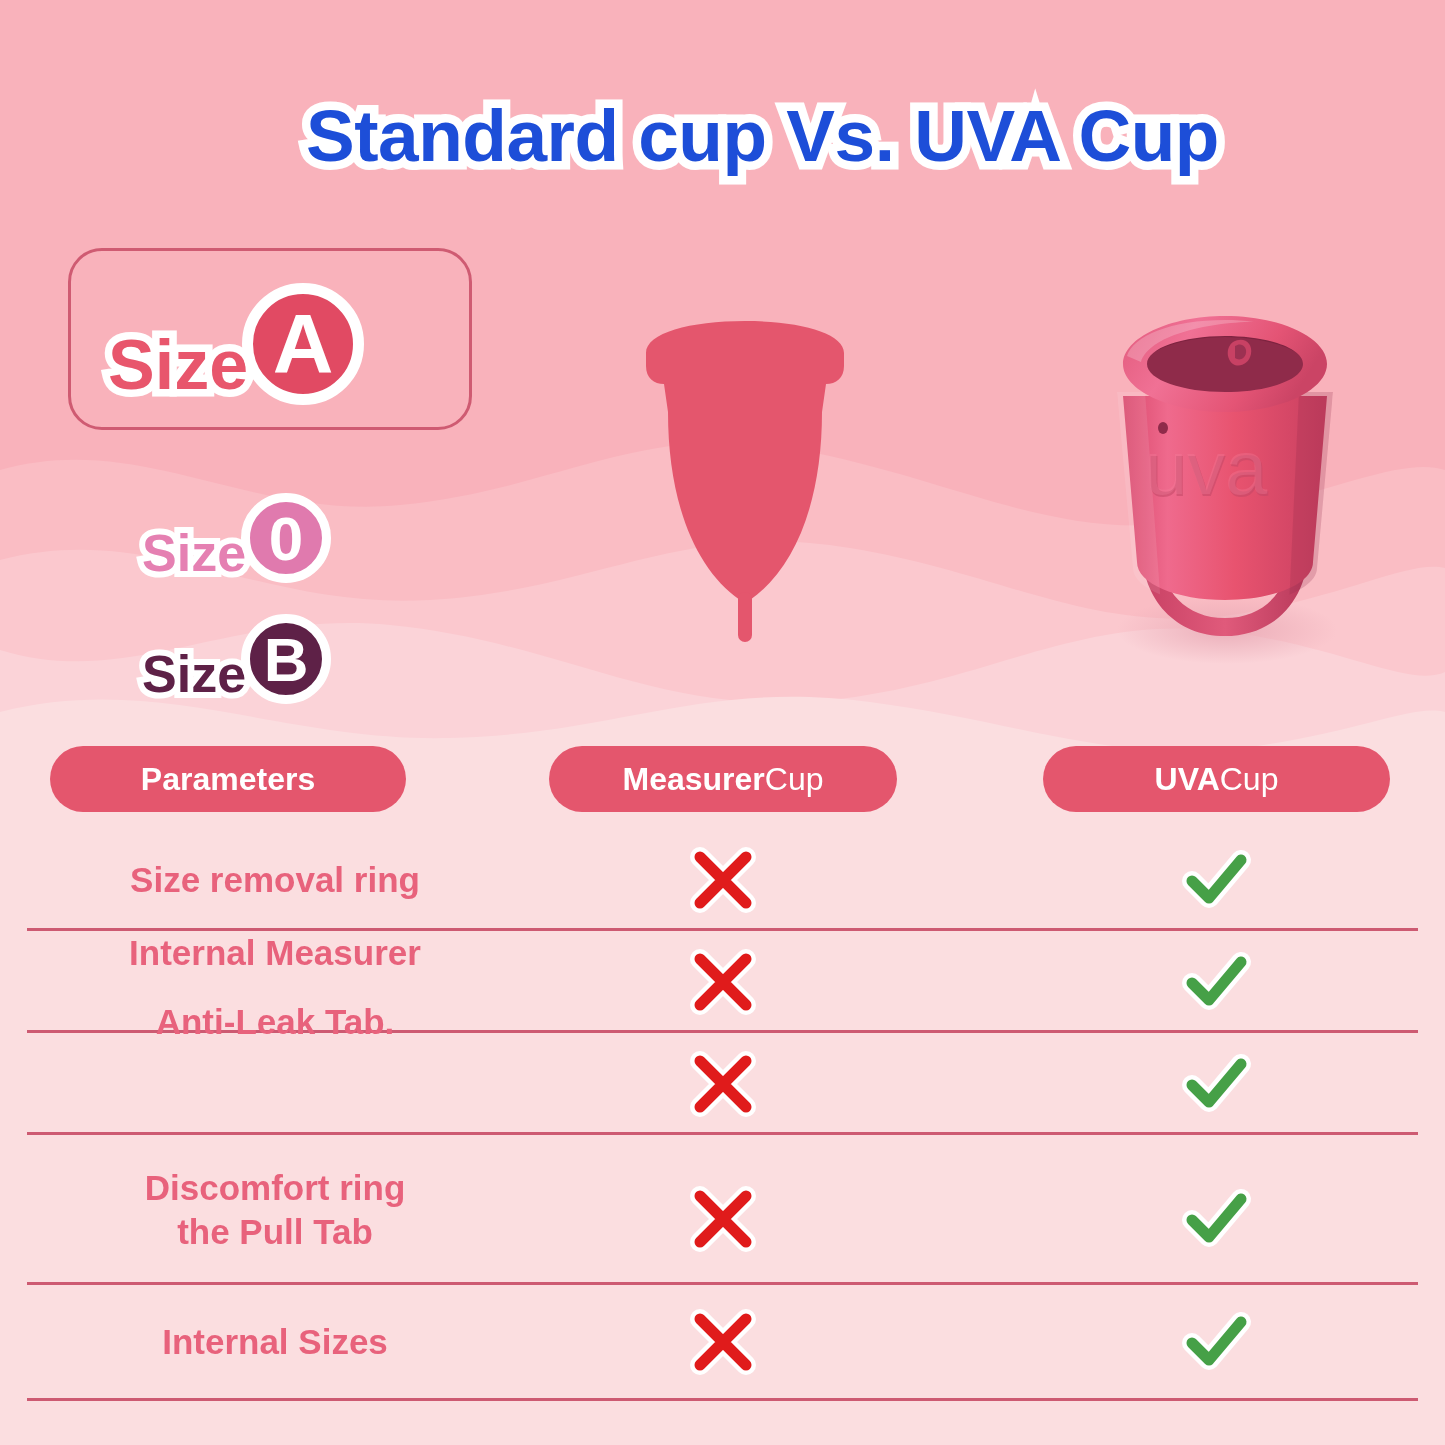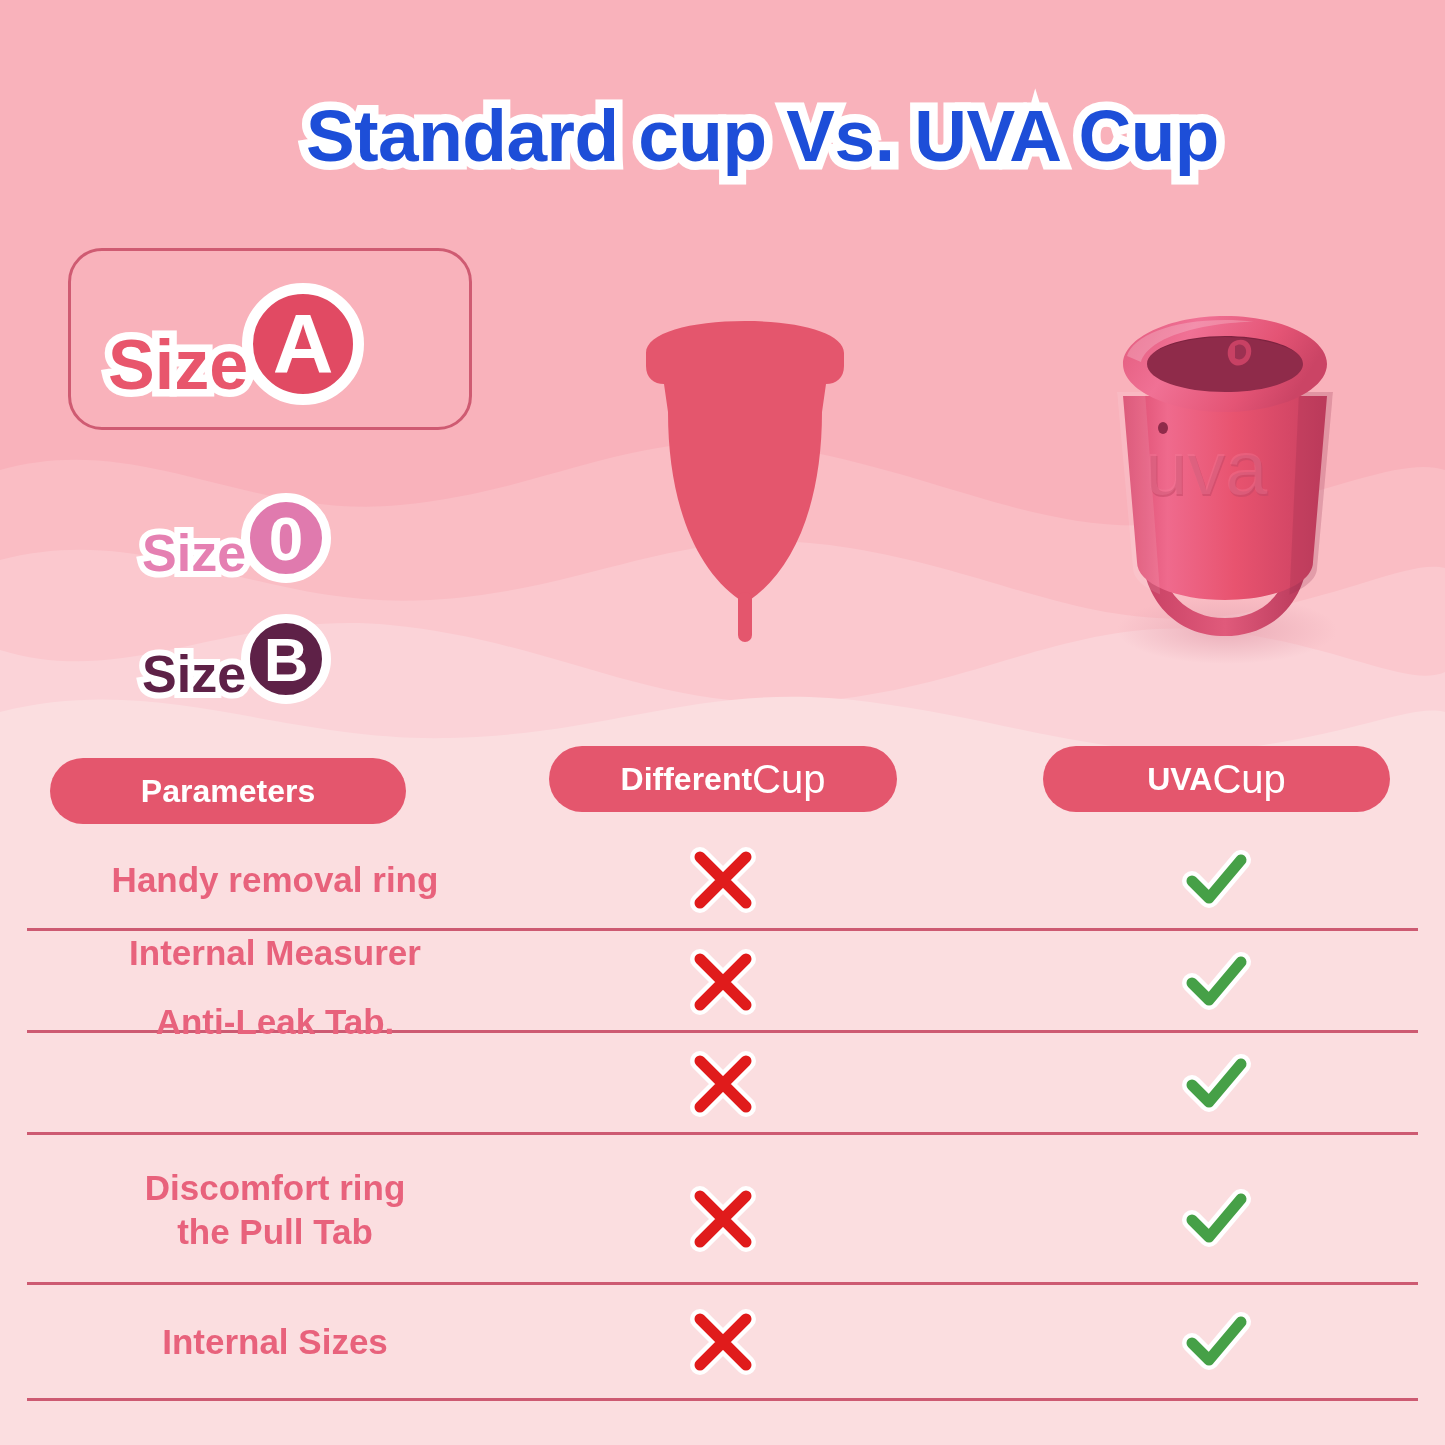--- a/index.html
+++ b/index.html
@@ -134,23 +134,23 @@
     height: 66px;
     background: #e4566d;
     border-radius: 33px;
     display: flex;
     align-items: center;
     justify-content: center;
     color: #ffffff;
     white-space: nowrap;
   }
   .head-pill .strong { font-weight: bold; font-size: 32px; }
-  .head-pill .light  { font-weight: normal; font-size: 40px; }
-
-  #pill-parameters { left: 50px;   top: 746px; width: 356px; margin-top: 12px; }
+  .head-pill .light  { font-weight: normal; font-size: 32px; }
+
+  #pill-parameters { left: 50px;   top: 746px; width: 356px; }
   #pill-standard   { left: 549px;  top: 746px; width: 348px; }
   #pill-uva        { left: 1043px; top: 746px; width: 347px; }
 
   .row-divider {
     position: absolute;
     left: 27px;
     width: 1391px;
     height: 3px;
     background: #cd5a72;
   }
@@ -287,29 +287,29 @@
 
     <ellipse cx="88" cy="128" rx="5" ry="6" fill="#8f2b4a"></ellipse>
   </svg>
 
   <div id="table">
 
     <div id="pill-parameters" class="head-pill">
       <span class="strong">Parameters</span>
     </div>
     <div id="pill-standard" class="head-pill">
-      <span class="strong">Different</span>
+      <span class="strong">Measurer</span>
       <span class="light">Cup</span>
     </div>
     <div id="pill-uva" class="head-pill">
       <span class="strong">UVA</span>
       <span class="light">Cup</span>
     </div>
 
-    <div class="row-label" style="top:858px;">Handy removal ring</div>
+    <div class="row-label" style="top:858px;">Size removal ring</div>
     <div class="mark mark-x" style="top:845px;">
       <svg class="icon-svg" viewBox="0 0 70 70">
         <path d="M12 12 L58 58 M58 12 L12 58" stroke="#ffffff" stroke-width="20" stroke-linecap="round"></path>
         <path d="M12 12 L58 58 M58 12 L12 58" stroke="#e01b1b" stroke-width="11" stroke-linecap="round"></path>
       </svg>
     </div>
     <div class="mark mark-check" style="top:845px;">
       <svg class="icon-svg" viewBox="0 0 70 70">
         <path d="M11 36 L28 53 L60 15" fill="none" stroke="#ffffff" stroke-width="20" stroke-linecap="round" stroke-linejoin="round"></path>
         <path d="M11 36 L28 53 L60 15" fill="none" stroke="#46a047" stroke-width="11" stroke-linecap="round" stroke-linejoin="round"></path>

